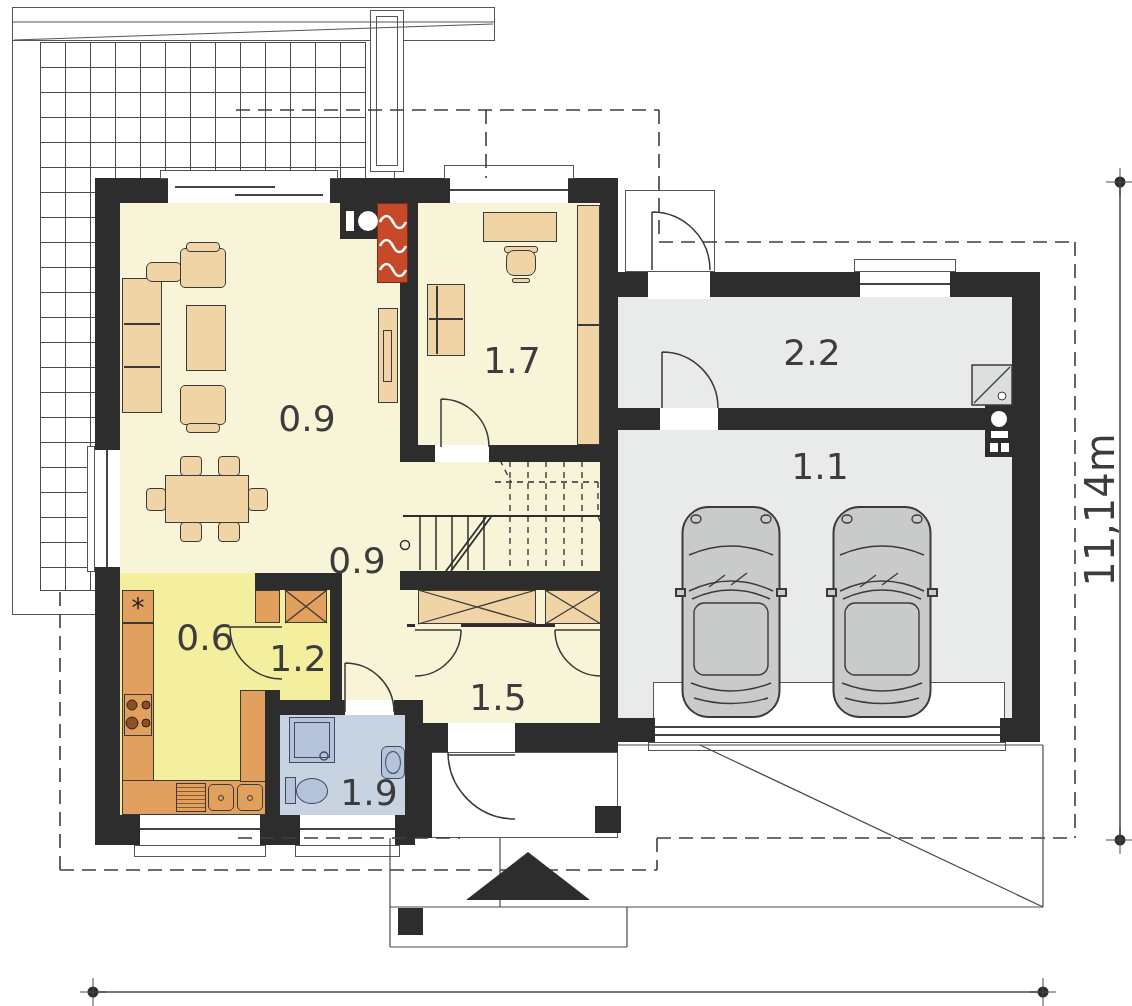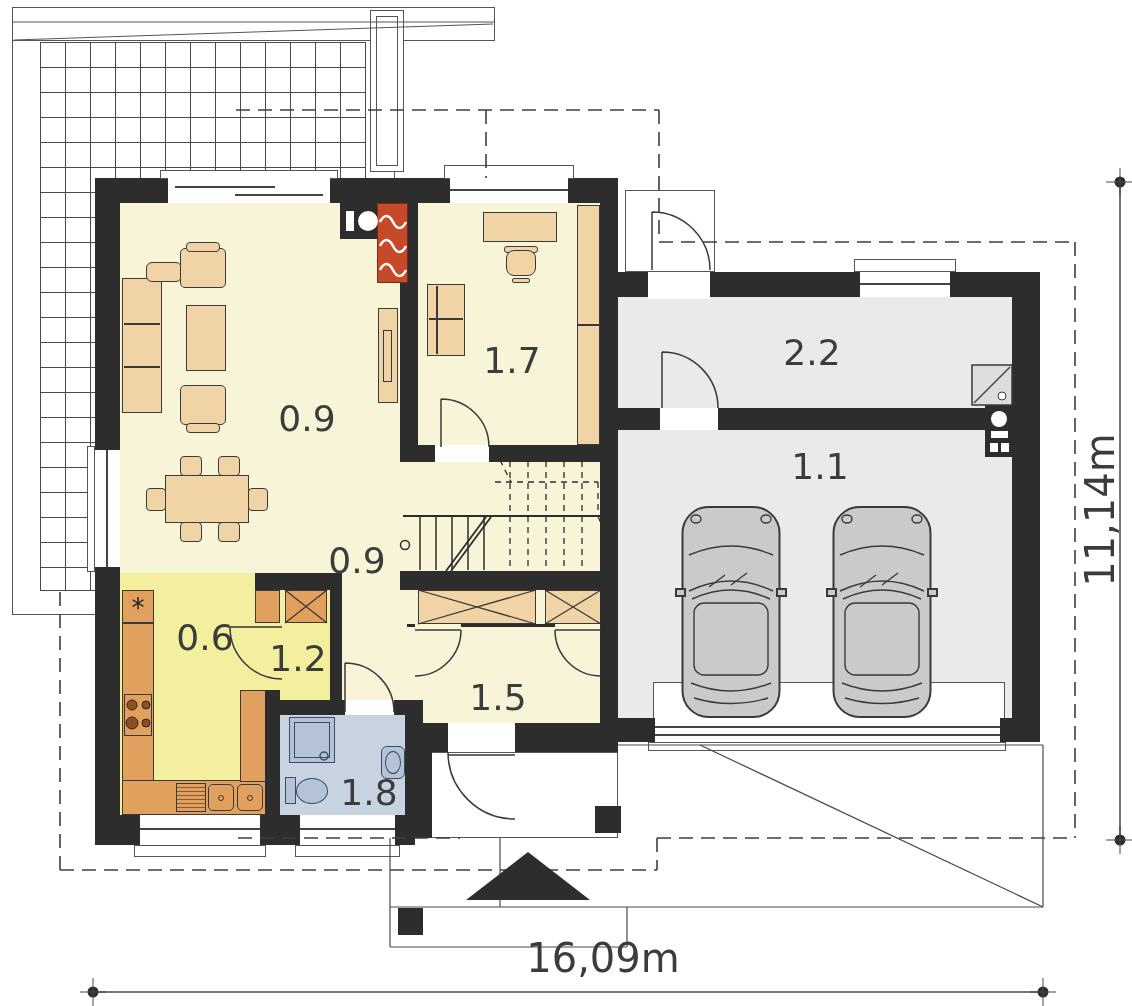--- a/index.html
+++ b/index.html
@@ -312,24 +312,23 @@
       <path d="M1120,182 V840" stroke="#4a4a4a" stroke-width="1.5"></path>
       <circle cx="1120" cy="182" r="5.5" fill="#2d2d2d"></circle>
       <circle cx="1120" cy="840" r="5.5" fill="#2d2d2d"></circle>
       <path d="M1106,182 H1132 M1106,840 H1132" stroke="#4a4a4a" stroke-width="1"></path>
       <path d="M1120,168 V196 M1120,826 V854" stroke="#4a4a4a" stroke-width="1"></path>
     </g>
   </svg>
 
   <span class="lbl" style="left:498px;top:697px;">1.5</span>
   <span class="lbl" style="left:357px;top:560px;">0.9</span>
-  <span class="lbl" style="left:369px;top:792px;">1.8</span>
+  <span class="lbl" style="left:369px;top:792px;">1.9</span>
   <span class="lbl" style="left:298px;top:658px;">1.2</span>
   <span class="lbl" style="left:205px;top:637px;">0.6</span>
   <span class="lbl" style="left:307px;top:418px;">0.9</span>
   <span class="lbl" style="left:512px;top:360px;">1.7</span>
   <span class="lbl" style="left:812px;top:352px;">2.2</span>
   <span class="lbl" style="left:820px;top:466px;">1.1</span>
 
-  <span class="dim" style="left:603px;top:958px;">16,09m</span>
   <span class="dim vert" style="left:1100px;top:510px;">11,14m</span>
 
 </div>
 
 </body></html>

